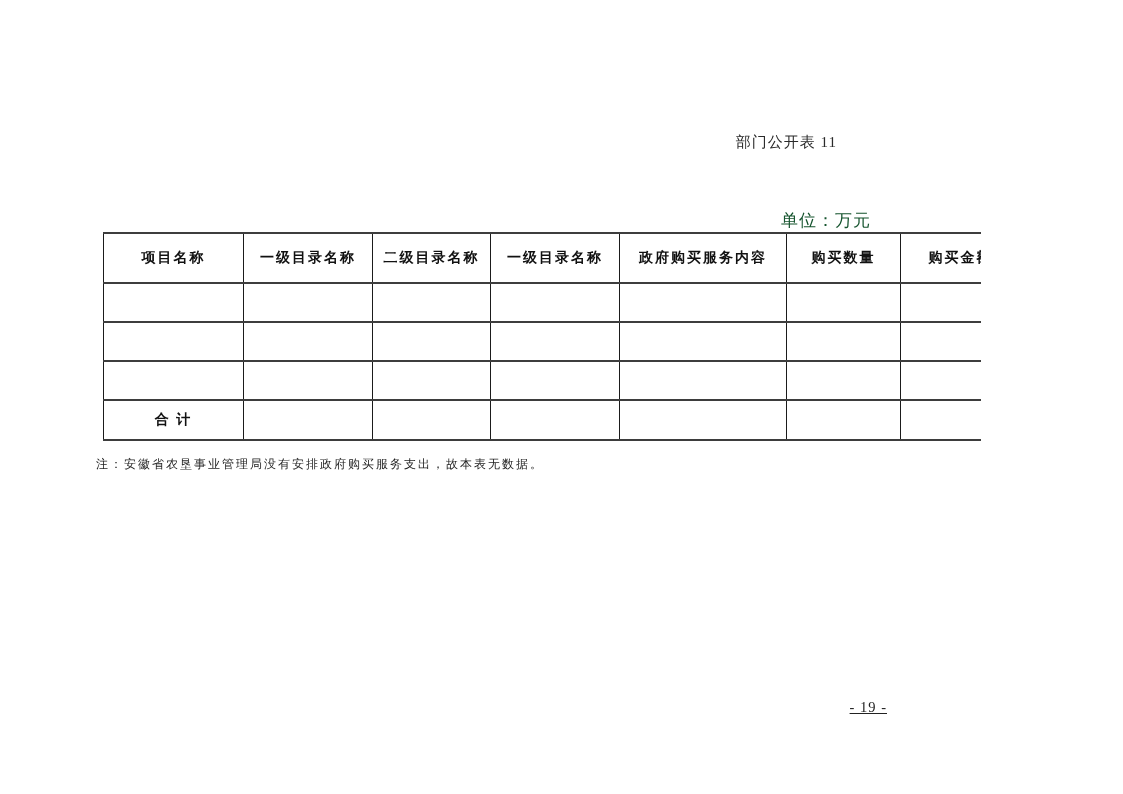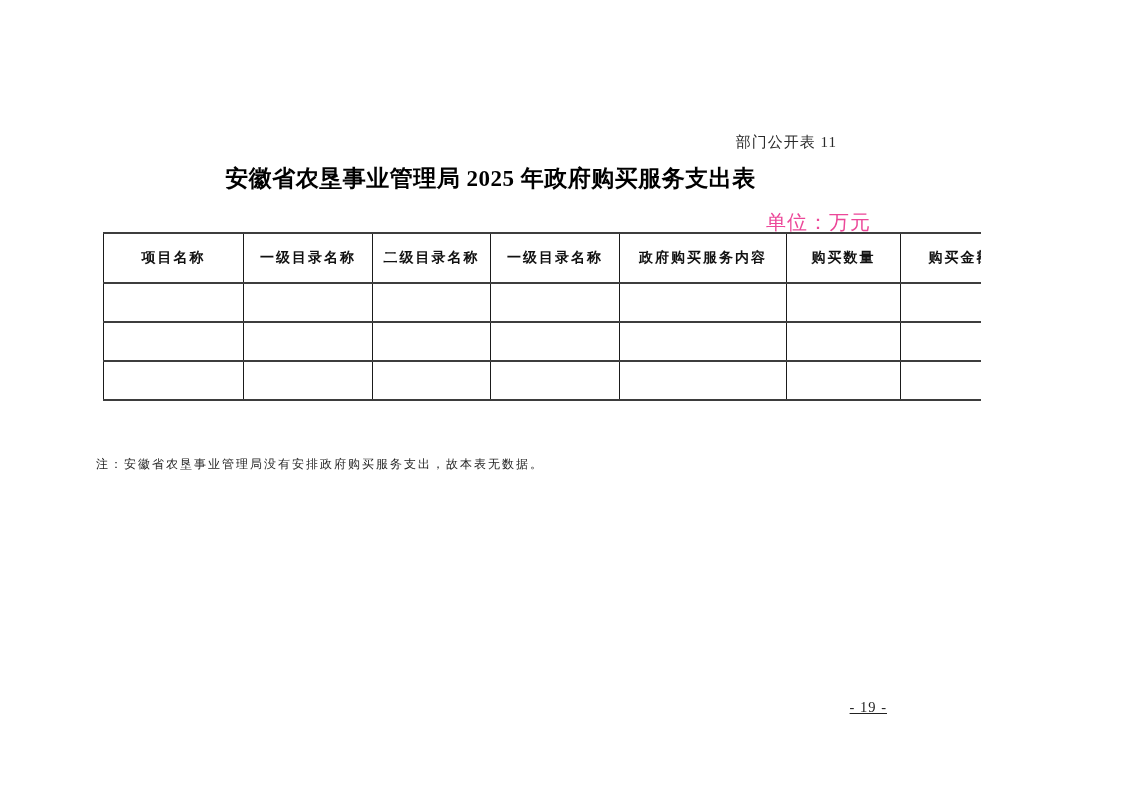--- a/index.html
+++ b/index.html
@@ -33,23 +33,23 @@
     text-align: center;
     font-size: 23px;
     font-weight: bold;
     letter-spacing: 0.5px;
     color: #000000;
   }
   .unit-label {
     position: absolute;
     top: 209px;
     right: 110px;
-    font-size: 20px;
+    font-size: 17px;
     letter-spacing: 1px;
-    color: #ec4899;
+    color: #14532d;
   }
   table.data-table {
     position: absolute;
     top: 232px;
     left: 103px;
     width: 917px;
     border-collapse: collapse;
     table-layout: fixed;
   }
   table.data-table th,
@@ -95,21 +95,20 @@
     text-decoration: underline;
   }
 </style>
 </head>
 <body>
 
 <div class="page">
 
   <div class="corner-label">部门公开表 11</div>
 
-  <h1 class="doc-title">安徽省农垦事业管理局 2025 年政府购买服务支出表</h1>
 
   <div class="unit-label">单位：万元</div>
 
   <table class="data-table">
     <colgroup>
       <col style="width:140px">
       <col style="width:129px">
       <col style="width:118px">
       <col style="width:129px">
       <col style="width:167px">
@@ -148,20 +147,29 @@
       </tr>
       <tr>
         <td></td>
         <td></td>
         <td></td>
         <td></td>
         <td></td>
         <td></td>
         <td></td>
       </tr>
+      <tr class="total-row">
+        <td class="total-label">合  计</td>
+        <td></td>
+        <td></td>
+        <td></td>
+        <td></td>
+        <td></td>
+        <td></td>
+      </tr>
     </tbody>
   </table>
 
   <div class="footnote">注：安徽省农垦事业管理局没有安排政府购买服务支出，故本表无数据。</div>
 
   <div class="page-number">- 19 -</div>
 
 </div>
 
 </body></html>

